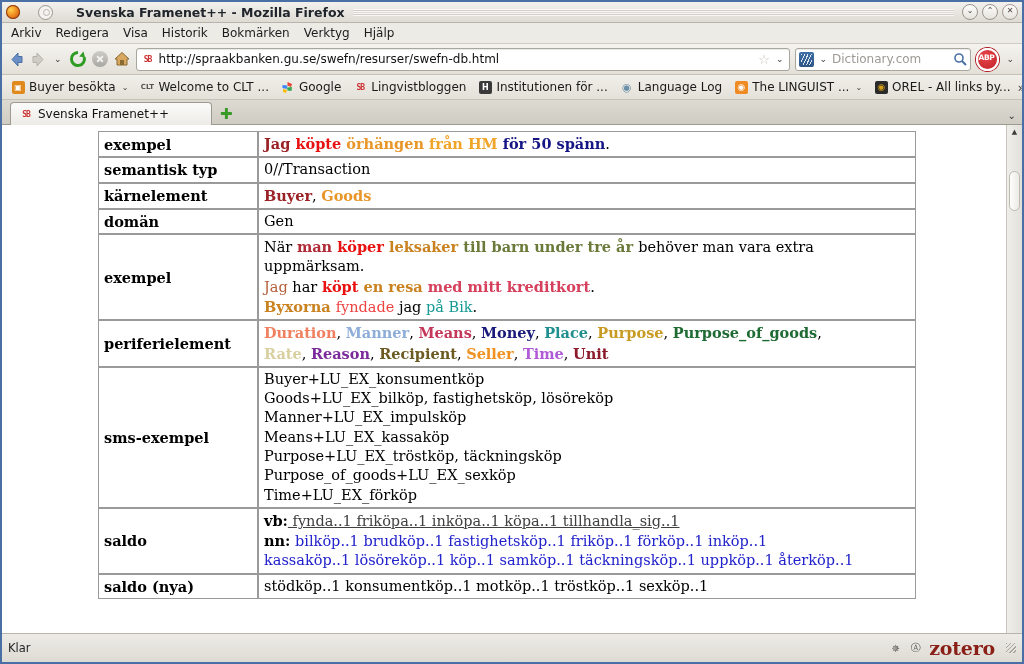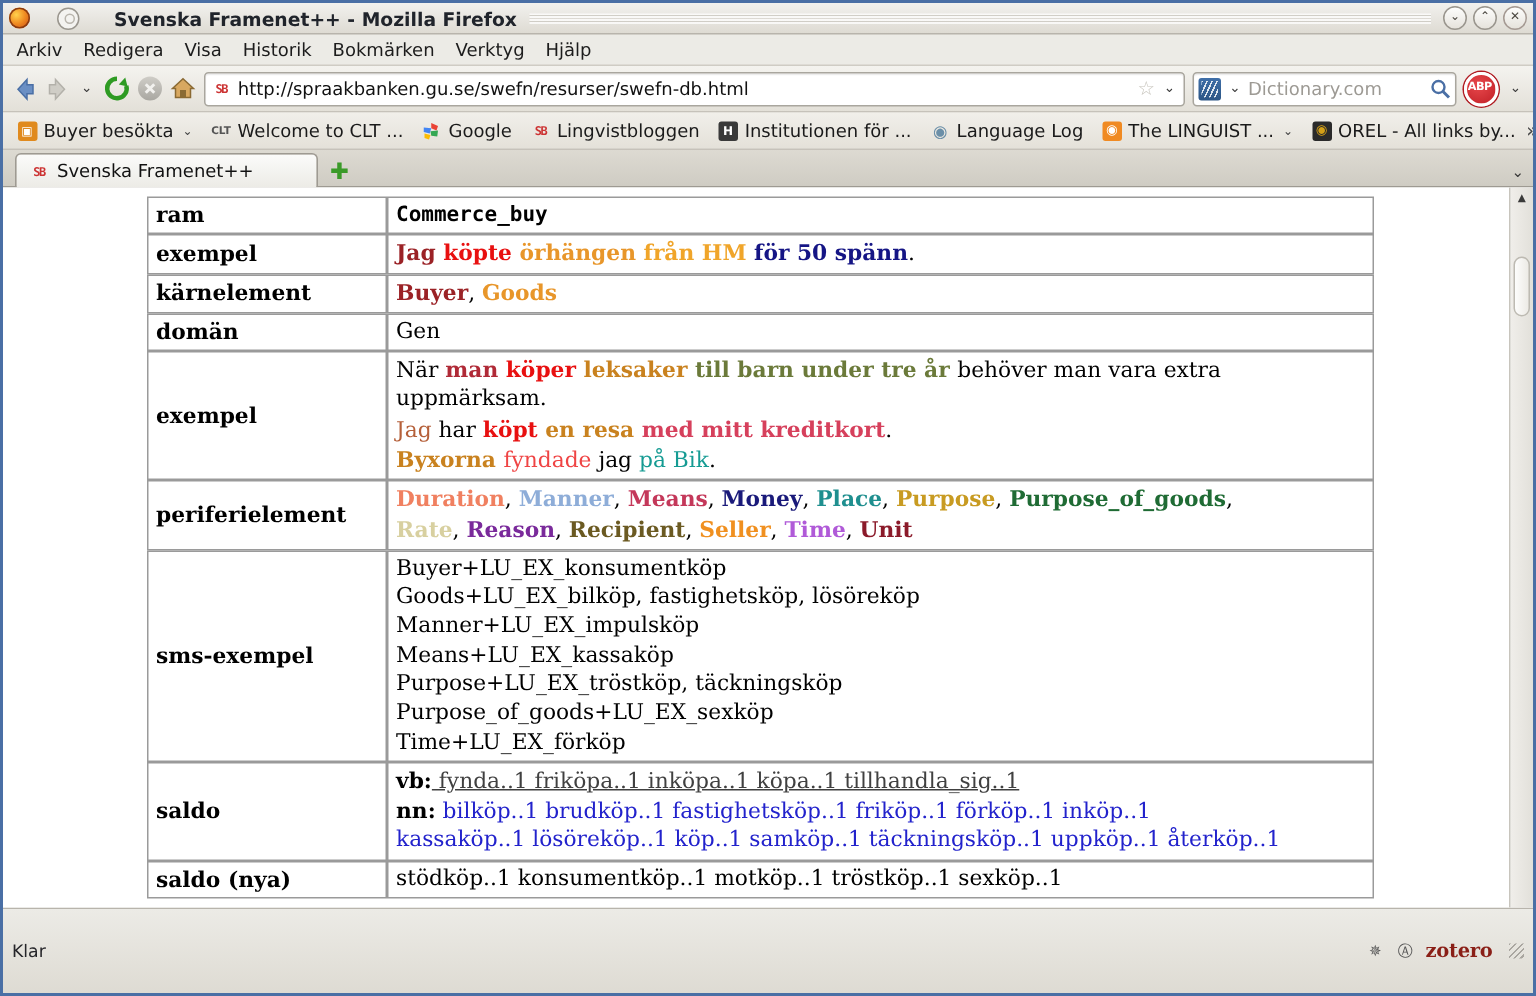--- a/index.html
+++ b/index.html
@@ -206,26 +206,26 @@
   td.lbl{
     width:148px;font-weight:bold;white-space:nowrap;color:#000;
     vertical-align:middle;
   }
   td.val{color:#000;}
   .mono{font-family:"DejaVu Sans Mono","Liberation Mono",monospace;font-weight:bold;font-size:14px;}
   
   .statusbar{
     height:20px;flex:0 0 20px;display:flex;align-items:center;
     background:linear-gradient(#ecebe6,#dedbd3);
-    border-top:1px solid #b8b4ac;padding:18px 6px;font-size:11.5px;color:#26262a;
+    border-top:1px solid #b8b4ac;padding:4px 6px;font-size:11.5px;color:#26262a;
   }
   .sb-right{margin-left:auto;display:flex;align-items:center;gap:7px;}
   .zotero-word{
     font-family:"DejaVu Serif","Liberation Serif",serif;
-    font-weight:bold;font-size:13px;color:#8a1f17;letter-spacing:-.2px;
+    font-weight:bold;font-size:19px;color:#8a1f17;letter-spacing:-.2px;
   }
   .sb-ico{width:13px;height:13px;display:flex;align-items:center;justify-content:center;font-size:10px;color:#555;}
   .grip{
     width:10px;height:10px;margin-left:4px;
     background:repeating-linear-gradient(135deg,#a9a6a0 0 1px,transparent 1px 3px);
   }
 </style>
 </head>
 <body>
 
@@ -361,28 +361,28 @@
     </div>
     <span class="newtab">✚</span>
     <span class="tb-right">⌄</span>
   </div>
 
   <div class="content">
     <div class="page">
       <table class="swefn">
         <tbody id="frame-rows">
             <tr>
-              <td class="lbl">ram</td>
-              <td class="val"><span class="mono">Commerce_buy</span></td>
-            </tr>
-            <tr>
               <td class="lbl">exempel</td>
               <td class="val">
                 <div><span style="color: rgb(155, 34, 38); font-weight: bold;">Jag </span><span style="color: rgb(232, 16, 16); font-weight: bold;">köpte </span><span style="color: rgb(232, 150, 42); font-weight: bold;">örhängen </span><span style="color: rgb(240, 165, 42); font-weight: bold;">från HM </span><span style="color: rgb(21, 21, 133); font-weight: bold;">för 50 spänn</span><span style="color: rgb(0, 0, 0);">.</span></div>
               </td>
+            </tr>
+            <tr>
+              <td class="lbl">semantisk typ</td>
+              <td class="val"><span>0//Transaction</span></td>
             </tr>
             <tr>
               <td class="lbl">kärnelement</td>
               <td class="val">
                 <div><span style="color: rgb(155, 34, 38); font-weight: bold;">Buyer</span><span style="color: rgb(0, 0, 0);">, </span><span style="color: rgb(232, 150, 42); font-weight: bold;">Goods</span></div>
               </td>
             </tr>
             <tr>
               <td class="lbl">domän</td>
               <td class="val"><span>Gen</span></td>

